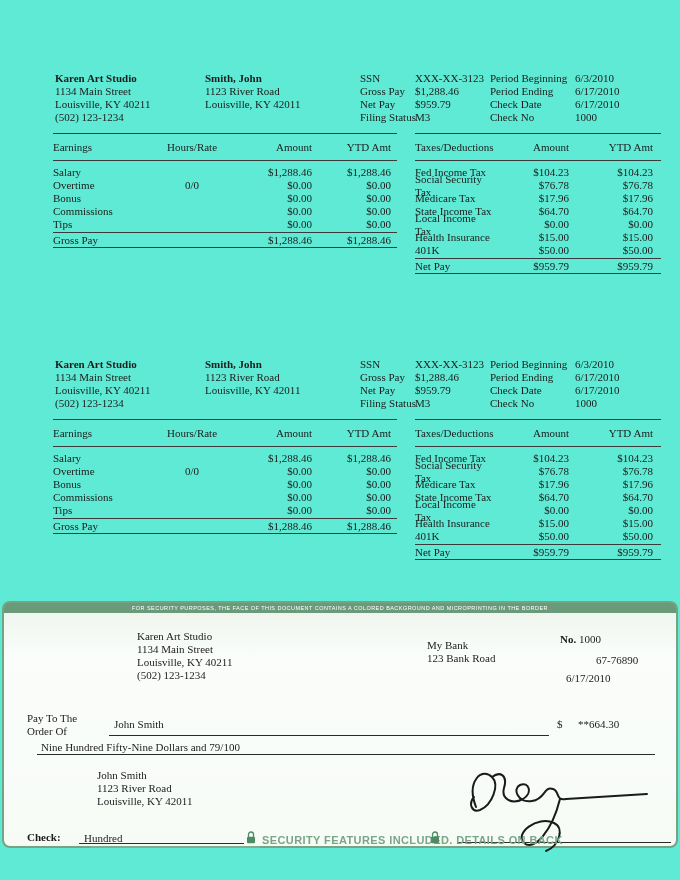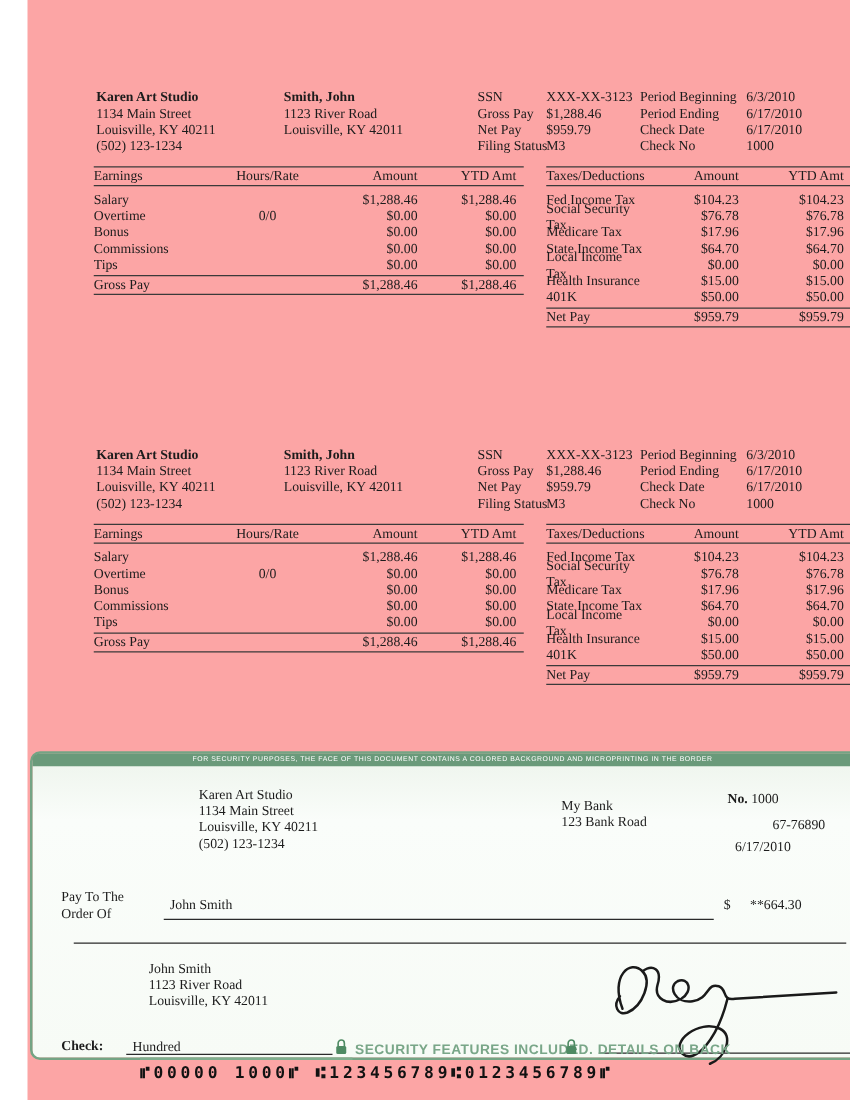--- a/index.html
+++ b/index.html
@@ -1,36 +1,36 @@
 <!DOCTYPE html>
 <html><head>
 <meta charset="utf-8">
 <style>
   * { margin:0; padding:0; box-sizing:border-box; }
   html,body { width:680px; height:880px; }
   body { background:#ffffff; font-family:"Liberation Serif", serif; color:#1c1c1c; position:relative; }
-  .sheet { position:absolute; inset:0; background:#fca5a5; overflow:hidden;margin-left:22px; }
+  .sheet { position:absolute; inset:0; background:#5eead4; overflow:hidden; }
   .blk { position:absolute; white-space:nowrap; }
   .bold { font-weight:bold; }
 
   
   .stub { position:absolute; left:0; top:72px; width:680px; height:200px; font-size:11px; line-height:13px; }
   .stub-second { top:358px; }
   .company-block { left:55px; top:0; }
   .employee-block { left:205px; top:0; }
   .sum-labels { left:360px; top:0; }
   .sum-values { left:415px; top:0; }
   .period-labels { left:490px; top:0; }
   .period-values { left:575px; top:0; }
 
   .tbl { position:absolute; top:61px; font-size:11px; }
   .tbl-earn { left:53px; width:344px; }
   .tbl-ded  { left:415px; width:246px; }
   .trow { display:flex; height:13px; align-items:center; }
-  .thead { border-top:1px solid #3a3a3a; border-bottom:1px solid #3a3a3a; height:16px; margin-bottom:5px; }
+  .thead { border-top:1px solid #3a3a3a; border-bottom:1px solid #3a3a3a; height:28px; margin-bottom:5px; }
   .ttotal { border-top:1px solid #3a3a3a; border-bottom:1px solid #3a3a3a; height:16px; margin-top:1px; }
   .c-name  { flex:1; text-align:left; }
   .c-hours { width:90px; text-align:center; }
   .c-amt   { width:75px; text-align:right; }
   .c-ytd   { width:85px; text-align:right; padding-right:6px; }
   .tbl-ded .c-amt { width:75px; }
   .tbl-ded .c-ytd { width:92px; padding-right:8px; }
 
   
   .check { position:absolute; left:2px; top:601px; width:676px; height:247px;
@@ -357,20 +357,21 @@
 
     <div class="blk pay-to">
       <div>Pay To The</div>
       <div>Order Of</div>
     </div>
     <div class="blk payee-name">John Smith</div>
     <div class="rule rule-payee"></div>
     <div class="blk dollar">$</div>
     <div class="blk amount-num">**664.30</div>
 
+    <div class="blk words">Nine Hundred Fifty-Nine Dollars and 79/100</div>
     <div class="rule rule-words"></div>
 
     <div class="blk payee-addr">
       <div>John Smith</div>
       <div>1123 River Road</div>
       <div>Louisville, KY 42011</div>
     </div>
 
     <svg class="signature" width="218" height="100" viewBox="0 0 218 100">
       <g fill="none" stroke="#1a1a1a" stroke-width="2" stroke-linecap="round">
@@ -390,14 +391,13 @@
       <path d="M2.5 6 V3.6 A2.5 2.6 0 0 1 7.5 3.6 V6" fill="none" stroke="#4e8a63" stroke-width="1.3"></path>
       <rect x="1" y="5.8" width="8" height="6.4" rx="1.2" fill="#4e8a63"></rect>
     </svg>
     <div class="blk security-note">SECURITY FEATURES INCLUDED. DETAILS ON BACK</div>
     <svg class="lock lock-2" width="10" height="13" viewBox="0 0 10 13">
       <path d="M2.5 6 V3.6 A2.5 2.6 0 0 1 7.5 3.6 V6" fill="none" stroke="#4e8a63" stroke-width="1.3"></path>
       <rect x="1" y="5.8" width="8" height="6.4" rx="1.2" fill="#4e8a63"></rect>
     </svg>
   </section>
 
-  <div class="micr">⑈00000 1000⑈ ⑆123456789⑆0123456789⑈</div>
 </div>
 
 </body></html>

